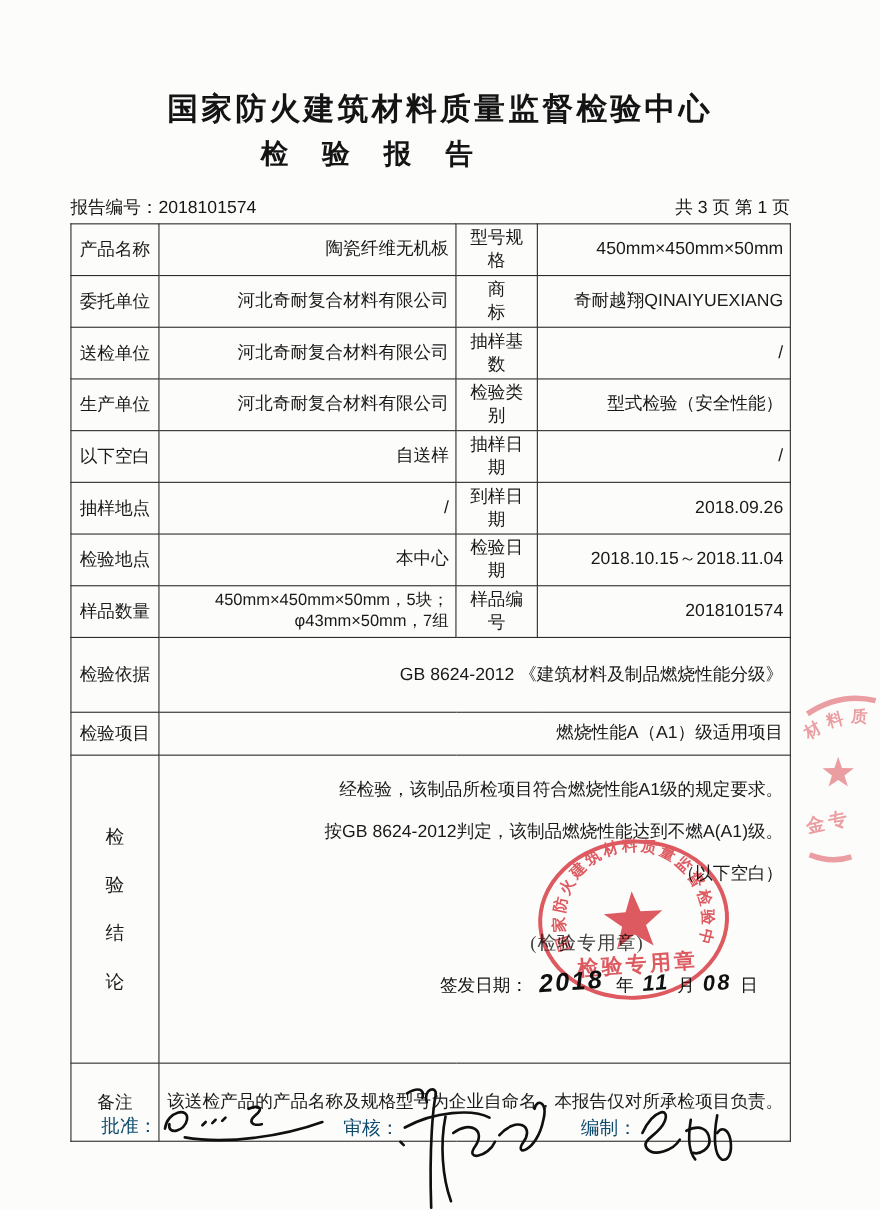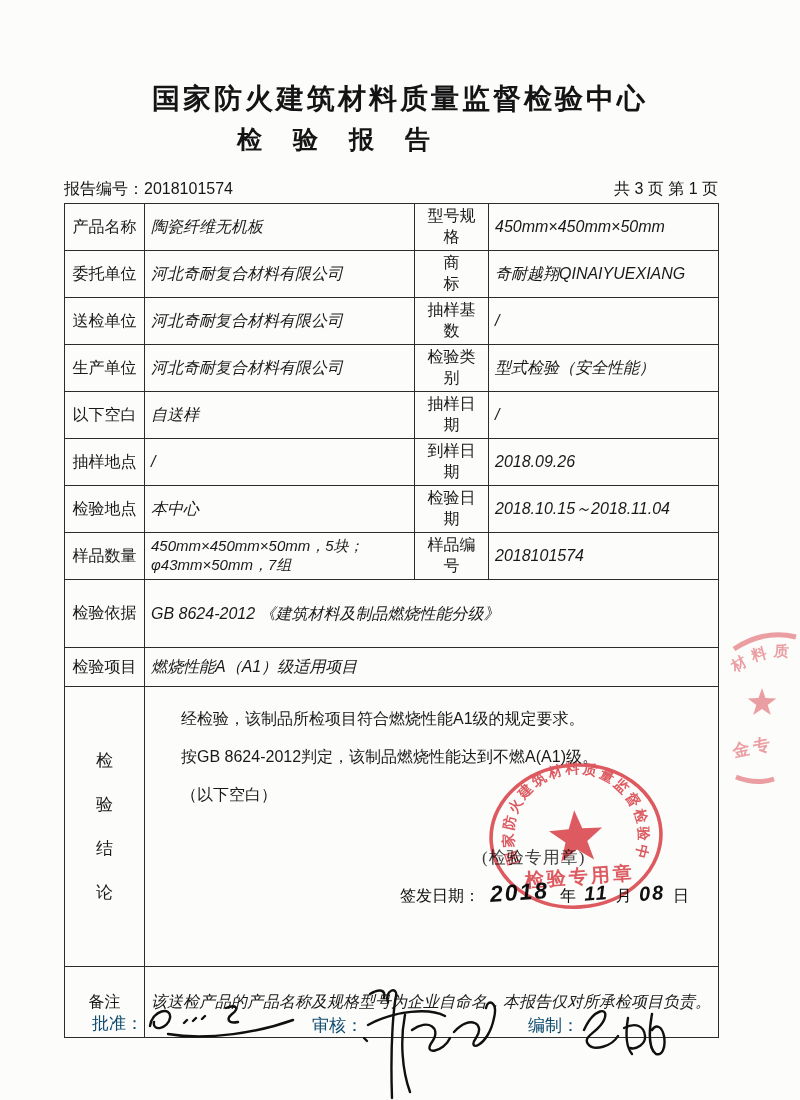--- a/index.html
+++ b/index.html
@@ -23,29 +23,29 @@
   }
   table.report{
     position:absolute;left:64px;top:203px;width:654px;
     border-collapse:collapse;table-layout:fixed;padding-left:46px;
   }
   table.report td{
     border:1.6px solid #2c2c2c;font-size:16px;color:#191919;
     padding:2px 6px;overflow:hidden;
   }
   td.lbl{text-align:center;padding:2px 1px;}
-  td.val{text-align:left;padding-left:8px;line-height:1.25;font-style:italic;}
+  td.val{text-align:right;padding-left:8px;line-height:1.25;}
   tr.r40{height:40px;} tr.r32{height:32px;} tr.r47{height:47px;}
   tr.r68{height:68px;} tr.r39{height:39px;} tr.r280{height:280px;} tr.r71{height:71px;}
   td.concl-lbl{padding:0;}
   .vstack{
     display:flex;flex-direction:column;align-items:center;justify-content:center;
     gap:21px;height:100%;font-size:17px;
   }
-  td.concl-body{vertical-align:top;padding:0;}
+  td.concl-body{vertical-align:top;padding:0;text-align:right;}
   .concl-line{margin:0 0 19px 30px;font-size:16px;line-height:1.2;}
   .concl-pad{padding-top:20px;}
   .seal-note{
     left:482px;top:846px;font-size:17px;color:#404040;z-index:4;letter-spacing:1px;font-family:Liberation Serif, serif;
   }
   .sign-date{
     left:400px;top:880px;font-size:16px;color:#101010;z-index:4;white-space:nowrap;
   }
   .hand{
     display:inline-block;font-style:italic;font-size:23px;font-weight:bold;

